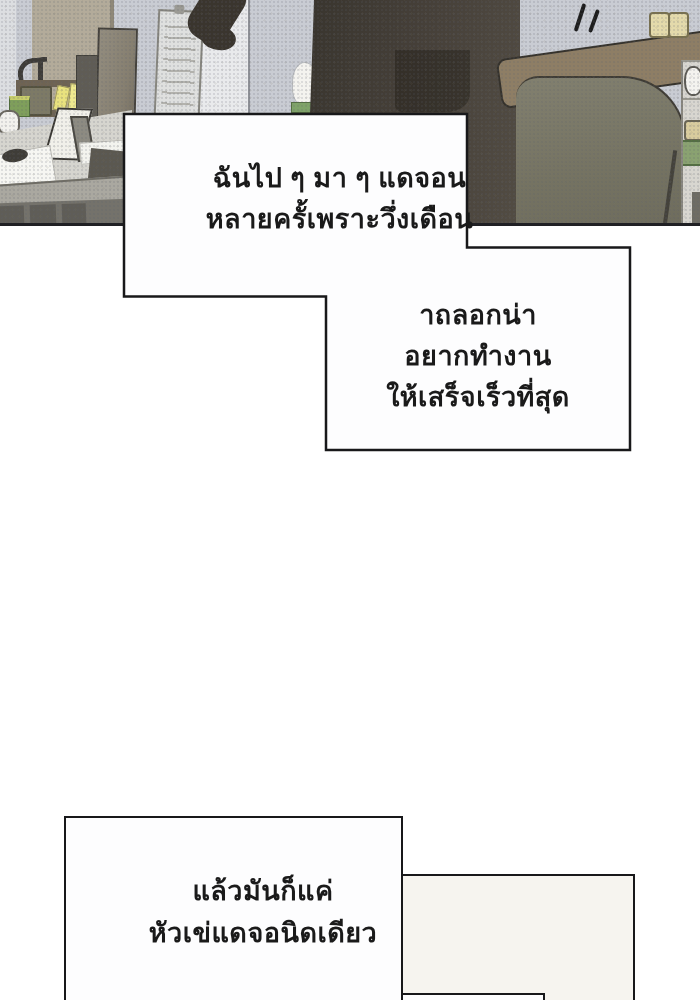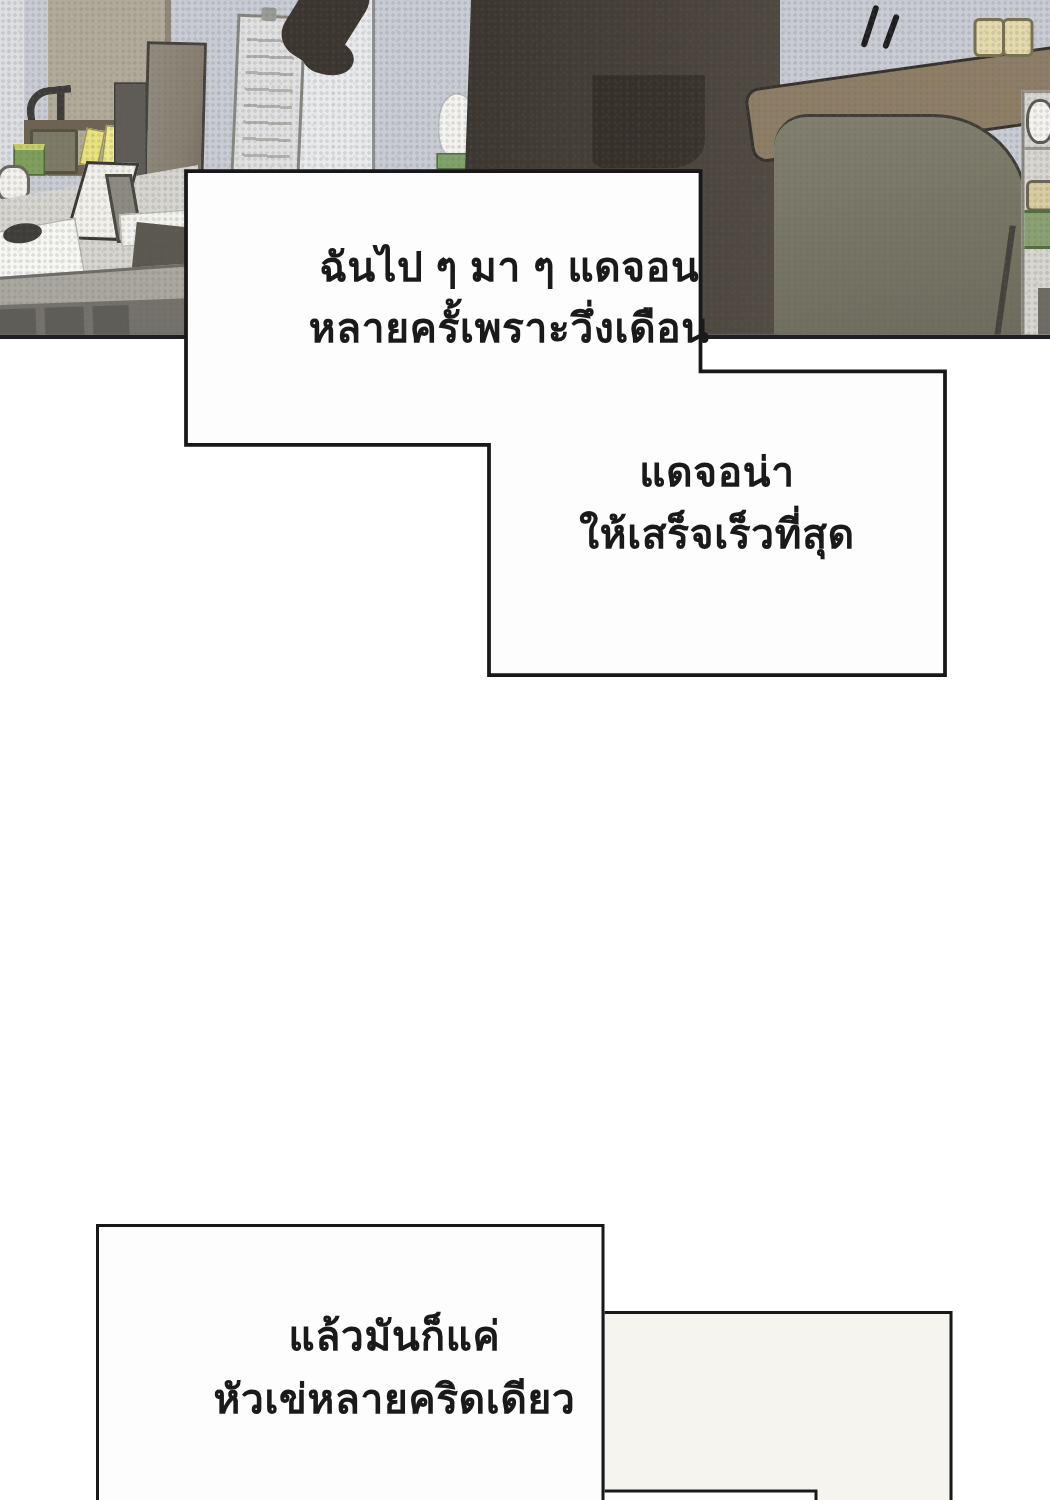--- a/index.html
+++ b/index.html
@@ -140,28 +140,29 @@
   <svg class="abs" style="left:0;top:0;z-index:30;" width="700" height="470" viewBox="0 0 700 470">
     <polygon points="124,114 467,114 467,247.5 630,247.5 630,450 326,450 326,296.5 124,296.5" fill="#fdfdfe" stroke="#18181a" stroke-width="2.5"></polygon>
   </svg>
 
   <div class="bubble-text" style="left:124px;top:158px;width:343px;padding-left:44px;">
     <div>ฉันไป ๆ มา ๆ แดจอน</div>
     <div>หลายครั้เพราะวึ่งเดือน</div>
   </div>
 
   <div class="bubble-text" style="left:326px;top:295px;width:304px;">
-    <div>แดจอน่า</div>
+    <div>าถลอกน่า</div>
+    <div>อยากทำงาน</div>
     <div>ให้เสร็จเร็วที่สุด</div>
   </div>
 
   <div class="box" style="left:401px;top:874px;width:234px;height:150px;background:#f6f4ef;z-index:10;"></div>
 
   <div class="box" style="left:355px;top:993px;width:190px;height:30px;background:#fdfdfe;z-index:11;"></div>
 
   <div class="box" style="left:64px;top:816px;width:339px;height:200px;background:#fdfdfe;z-index:12;"></div>
 
   <div class="bubble-text" style="left:64px;top:870px;width:398px;line-height:42px;">
     <div>แล้วมันก็แค่</div>
-    <div>หัวเข่หลายคริดเดียว</div>
+    <div>หัวเข่แดจอนิดเดียว</div>
   </div>
 
 </div>
 
 </body></html>

